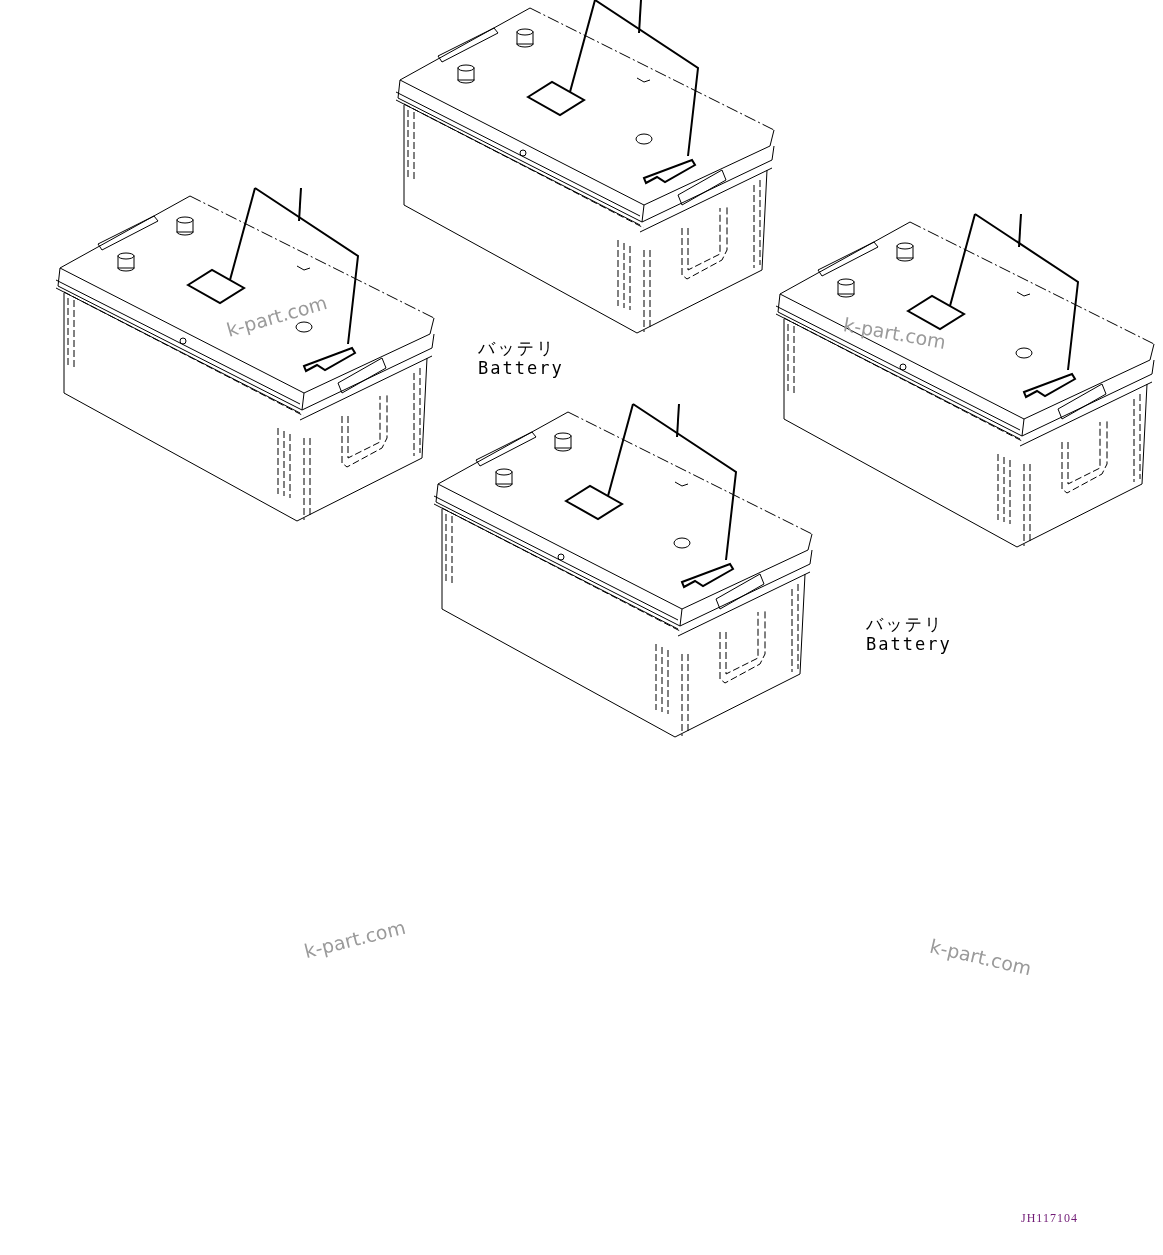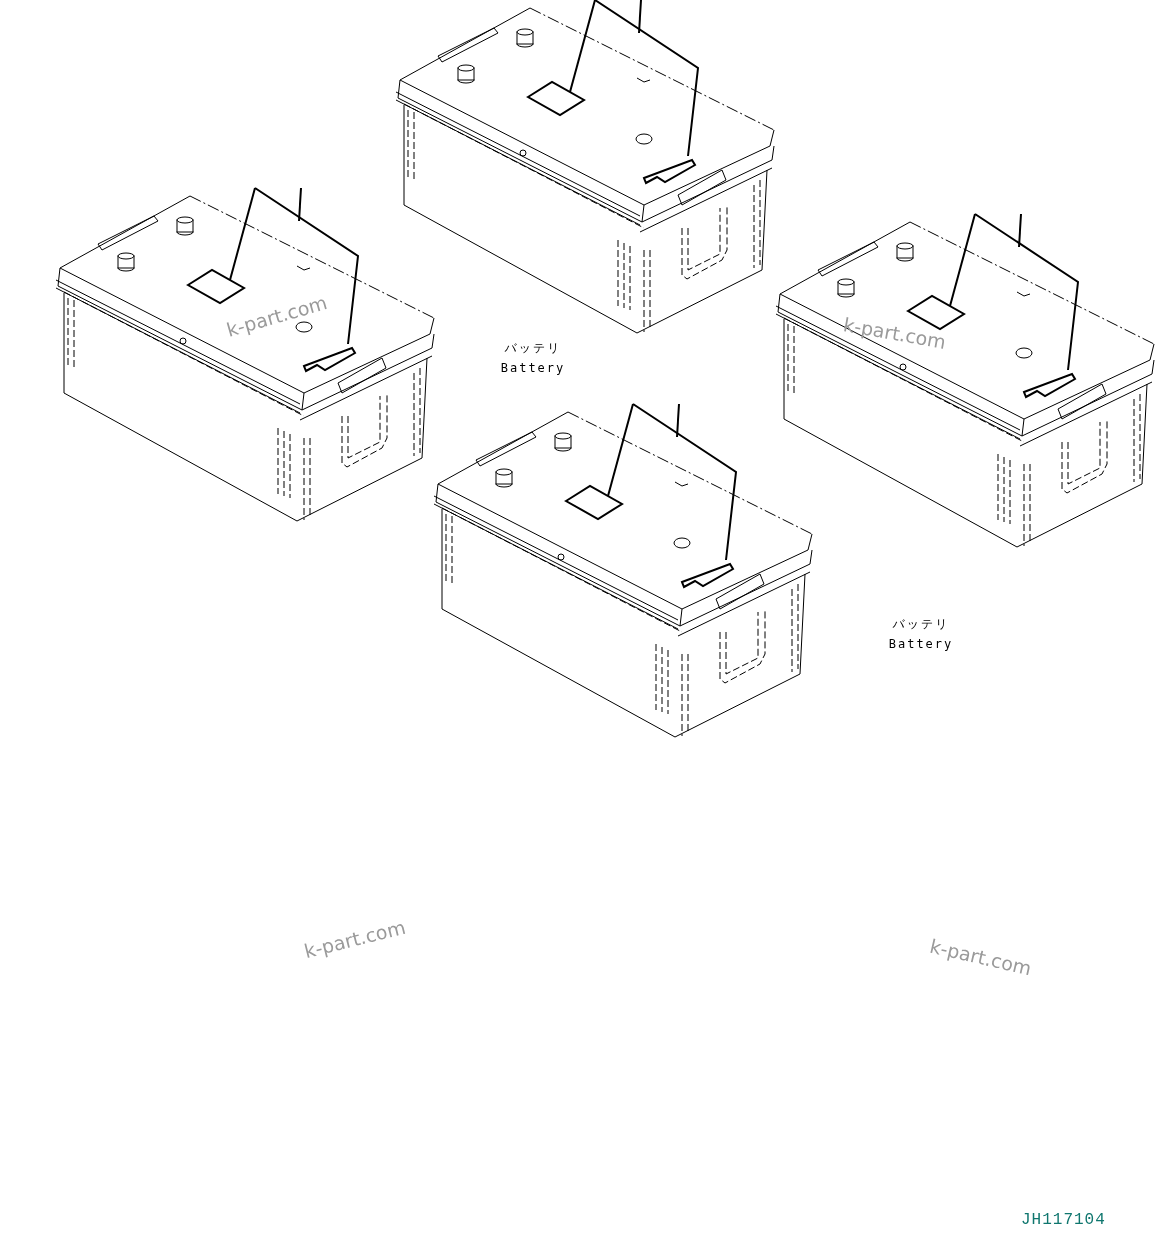--- a/index.html
+++ b/index.html
@@ -1,21 +1,21 @@
 <!DOCTYPE html>
 <html><head>
 <meta charset="utf-8">
 <style>
   html, body { margin: 0; padding: 0; background: #ffffff; }
   body { width: 1163px; height: 1255px; position: relative; overflow: hidden; font-family: "DejaVu Sans Mono", monospace; }
   #drawing { position: absolute; left: 0; top: 0; width: 1163px; height: 1255px; }
-  .label { position: absolute; font-family: "DejaVu Sans Mono", monospace; color: #000; font-size: 12px; line-height: 20px; text-align: center; letter-spacing: 2px; }
+  .label { position: absolute; font-family: "DejaVu Sans Mono", monospace; color: #000; font-size: 17px; line-height: 20px; letter-spacing: 2px; }
   .label span { display: block; }
   .watermark { position: absolute; font-family: "DejaVu Sans", sans-serif; color: #9a9a9a; font-size: 19px; white-space: nowrap; }
-  .drawing-id { position: absolute; font-family: Liberation Mono, monospace; font-size: 16px; color: #0f766e; letter-spacing: 1px; }
+  .drawing-id { position: absolute; font-family: Liberation Serif, serif; font-size: 12px; color: #701a75; letter-spacing: 1px; }
   .thin { stroke: #000; stroke-width: 1; fill: none; }
   .dash { stroke: #000; stroke-width: 1; fill: none; stroke-dasharray: 7 3; }
   .dashdot { stroke: #000; stroke-width: 1; fill: none; stroke-dasharray: 12 3 2 3; }
   .bold { stroke: #000; stroke-width: 2; fill: none; }
   .fillw { stroke: #000; stroke-width: 1; fill: #fff; }
 </style>
 </head>
 <body>
 
 <svg id="drawing" width="1163" height="1255" viewBox="0 0 1163 1255" xmlns="http://www.w3.org/2000/svg">

